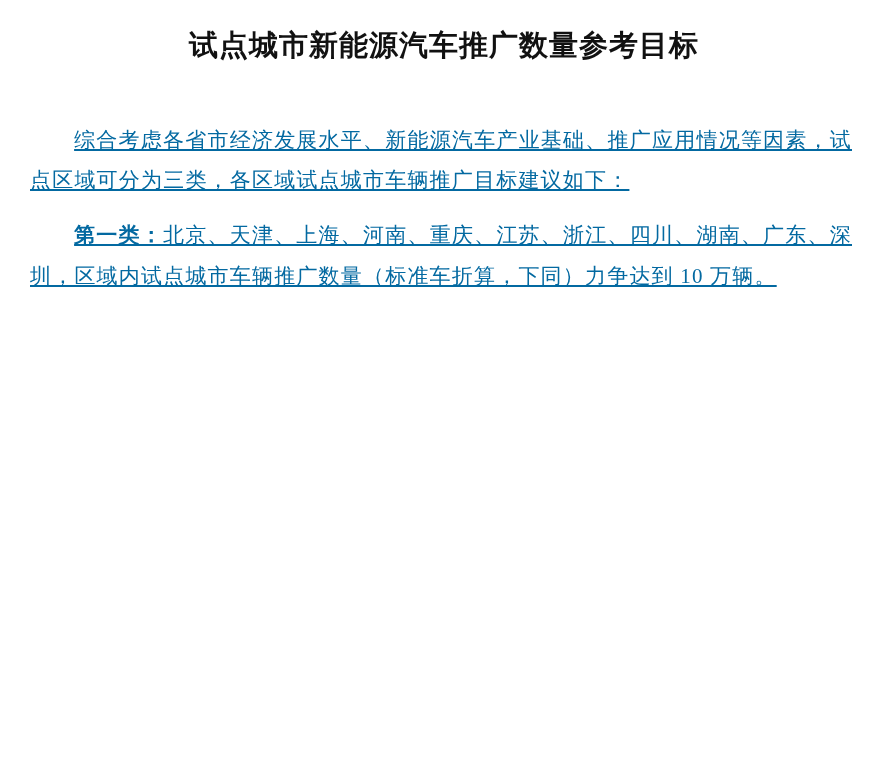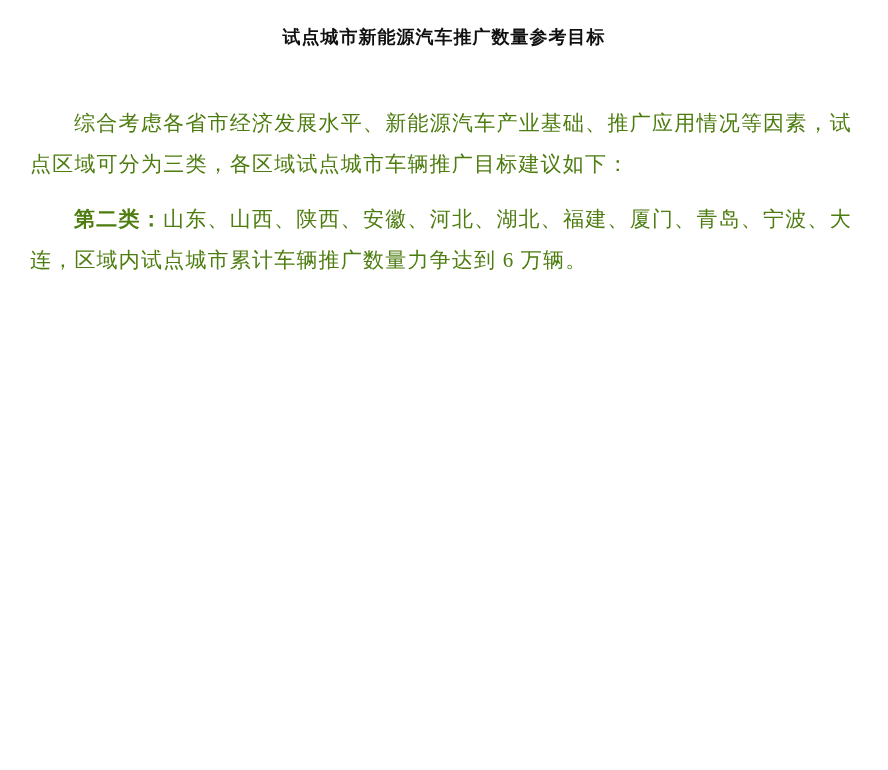--- a/index.html
+++ b/index.html
@@ -17,41 +17,42 @@
   .page {
     width: 888px;
     height: 770px;
     box-sizing: border-box;
     padding: 0;
     position: relative;
     background: #ffffff;
   }
   .doc-title {
     text-align: center;
-    font-size: 18px;
+    font-size: 29px;
     font-weight: bold;
     letter-spacing: 1px;
     margin: 14px 0 0 0;
     padding: 10px 60px 0 60px;
     line-height: 1.5;
     color: #111111;
     font-family: "Liberation Serif", "DejaVu Serif", serif;
   }
   .body-block {
     padding: 0 36px 0 30px;
     margin-top: 52px;
   }
   p.para {
     font-size: 21px;
     line-height: 1.95;
     margin: 0 0 14px 0;
     text-align: justify;
     text-justify: inter-ideograph;
     letter-spacing: 1.2px;
-    color: #4d7c0f;
+    color: #0369a1;
+    text-decoration: underline;
   }
   p.para.indent {
     text-indent: 2.1em;
   }
   .lead {
     font-weight: bold;
     letter-spacing: 1.2px;
   }
   .spacer-top { margin-top: 22px; }
 </style>
@@ -59,18 +60,18 @@
 <body>
 
 <div class="page">
 
   <h1 class="doc-title">试点城市新能源汽车推广数量参考目标</h1>
 
   <div class="body-block">
 
     <p class="para indent spacer-top"><span>综合考虑各省市经济发展水平、新能源汽车产业基础、推广应用情况等因素，试点区域可分为三类，各区域试点城市车辆推广目标建议如下：</span></p>
 
+    <p class="para indent"><span class="lead">第一类：</span><span>北京、天津、上海、河南、重庆、江苏、浙江、四川、湖南、广东、深圳，区域内试点城市车辆推广数量（标准车折算，下同）力争达到 10 万辆。</span></p>
 
-    <p class="para indent"><span class="lead">第二类：</span><span>山东、山西、陕西、安徽、河北、湖北、福建、厦门、青岛、宁波、大连，区域内试点城市累计车辆推广数量力争达到 6 万辆。</span></p>
 
 
   </div>
 </div>
 
 </body></html>

